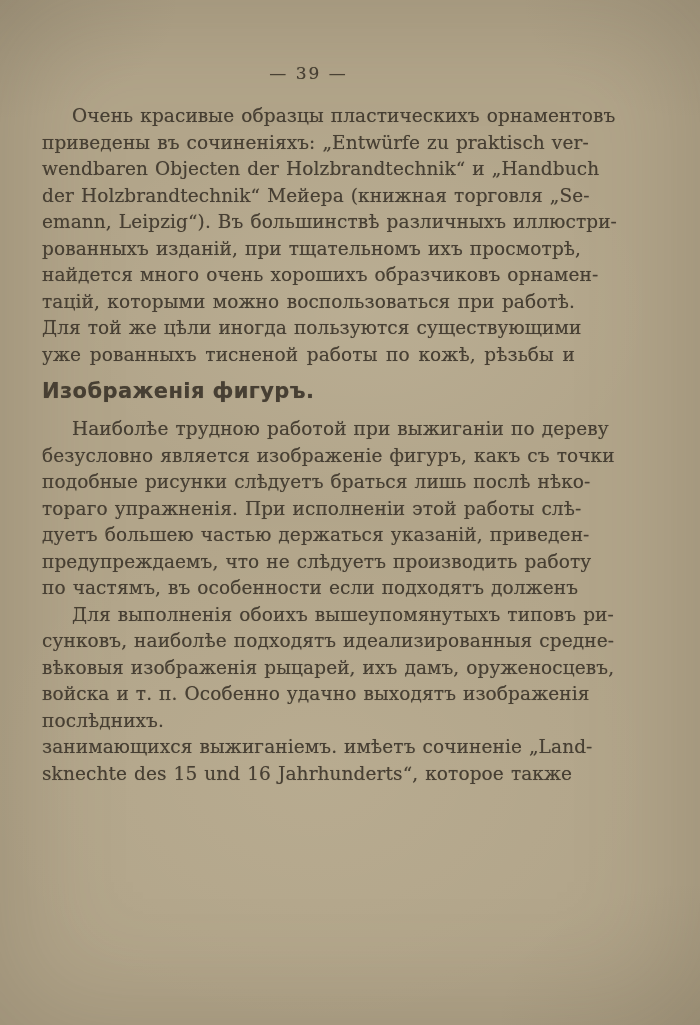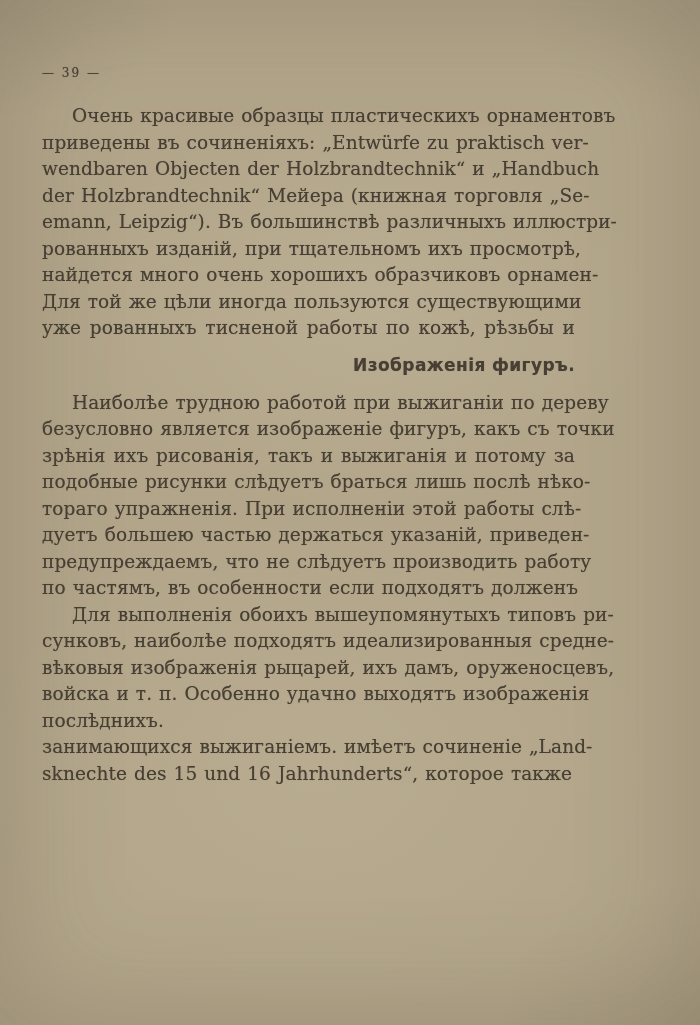--- a/index.html
+++ b/index.html
@@ -37,21 +37,22 @@
     left: 42px;
     top: 0;
     width: 533px;
     color: #473f33;
     text-shadow: 0 0 0.7px rgba(71,63,51,0.55);
   }
   .page-number {
     margin-top: 60px;
     height: 26px;
     line-height: 26px;
-    font-size: 12px;
+    text-align: center;
+    font-size: 17px;
     letter-spacing: 2px;
   }
   .text-block {
     margin-top: 17px;
   }
   .paragraph {
     margin: 0;
   }
   .line {
     font-size: 18.5px;
@@ -65,50 +66,50 @@
   .line.para-first {
     padding-left: 30px;
   }
   .line.para-last {
     text-align-last: left;
     white-space: normal;
   }
   .heading {
     font-family: "DejaVu Sans", sans-serif;
     font-weight: 700;
-    font-size: 17px;
+    font-size: 21px;
     line-height: 26px;
     letter-spacing: 0.4px;
-    text-align: right;
+    text-align: left;
     margin: 10px 0 12px 0;
   }
 </style>
 </head>
 <body>
 
 <div class="page">
   <div class="content">
     <div class="page-number">— 39 —</div>
     <main class="text-block" id="text-block">
         <div class="paragraph">
           <div class="line para-first">Очень красивые образцы пластическихъ орнаментовъ</div>
           <div class="line">приведены въ сочиненіяхъ: „Entwürfe zu praktisch ver-</div>
           <div class="line">wendbaren Objecten der Holzbrandtechnik“ и „Handbuch</div>
           <div class="line">der Holzbrandtechnik“ Мейера (книжная торговля „Se-</div>
           <div class="line">emann, Leipzig“). Въ большинствѣ различныхъ иллюстри-</div>
           <div class="line">рованныхъ изданій, при тщательномъ ихъ просмотрѣ,</div>
           <div class="line">найдется много очень хорошихъ образчиковъ орнамен-</div>
+          <div class="line">тацій, которыми можно воспользоваться при работѣ.</div>
           <div class="line">Для той же цѣли иногда пользуются существующими</div>
           <div class="line">уже рованныхъ тисненой работы по кожѣ, рѣзьбы и</div>
         </div>
         <div class="heading">Изображенія фигуръ.</div>
         <div class="paragraph">
           <div class="line para-first">Наиболѣе трудною работой при выжиганіи по дереву</div>
           <div class="line">безусловно является изображеніе фигуръ, какъ съ точки</div>
-          <div class="line">зрѣнія ихъ рисованія, такъ и выжиганія и потому за</div>
           <div class="line">подобные рисунки слѣдуетъ браться лишь послѣ нѣко-</div>
           <div class="line">тораго упражненія. При исполненіи этой работы слѣ-</div>
           <div class="line">дуетъ большею частью держаться указаній, приведен-</div>
           <div class="line">предупреждаемъ, что не слѣдуетъ производить работу</div>
           <div class="line">по частямъ, въ особенности если подходятъ долженъ</div>
         </div>
         <div class="paragraph">
           <div class="line para-first">Для выполненія обоихъ вышеупомянутыхъ типовъ ри-</div>
           <div class="line">сунковъ, наиболѣе подходятъ идеализированныя средне-</div>
           <div class="line">вѣковыя изображенія рыцарей, ихъ дамъ, оруженосцевъ,</div>

